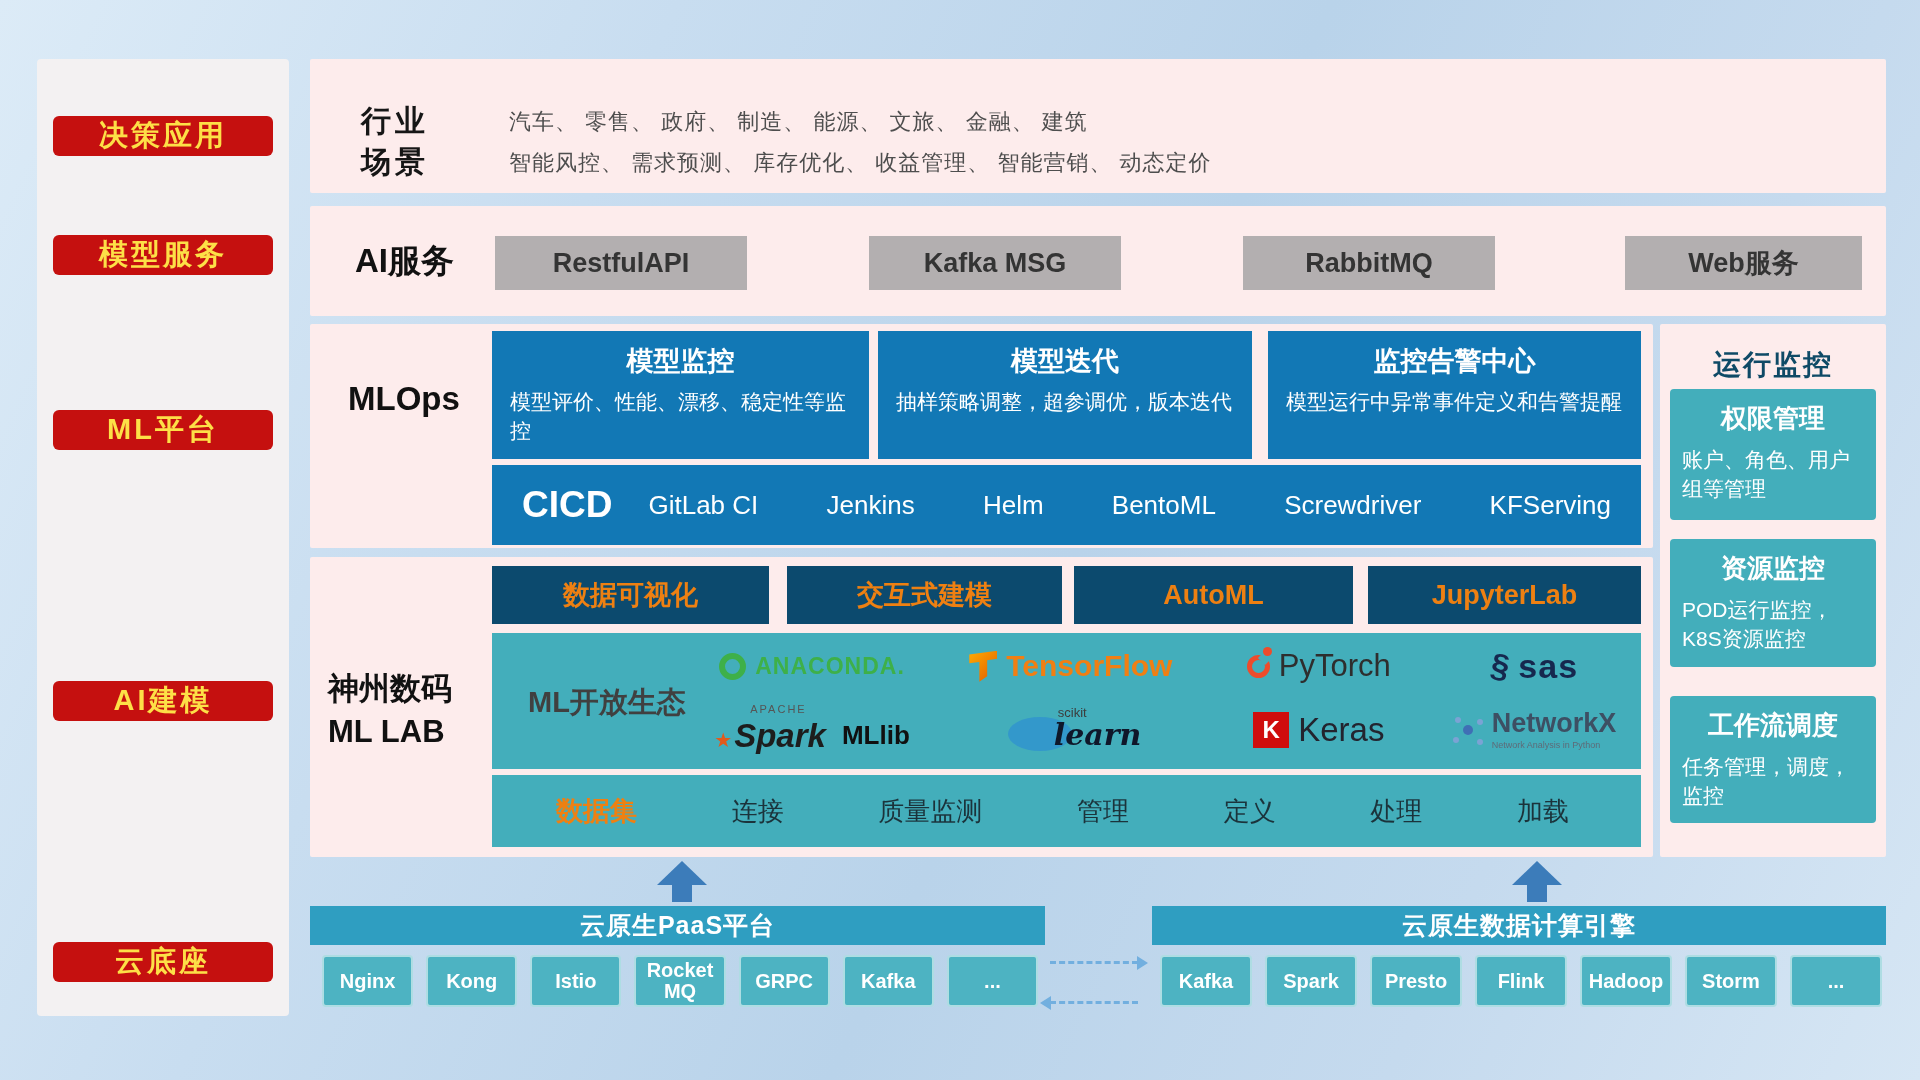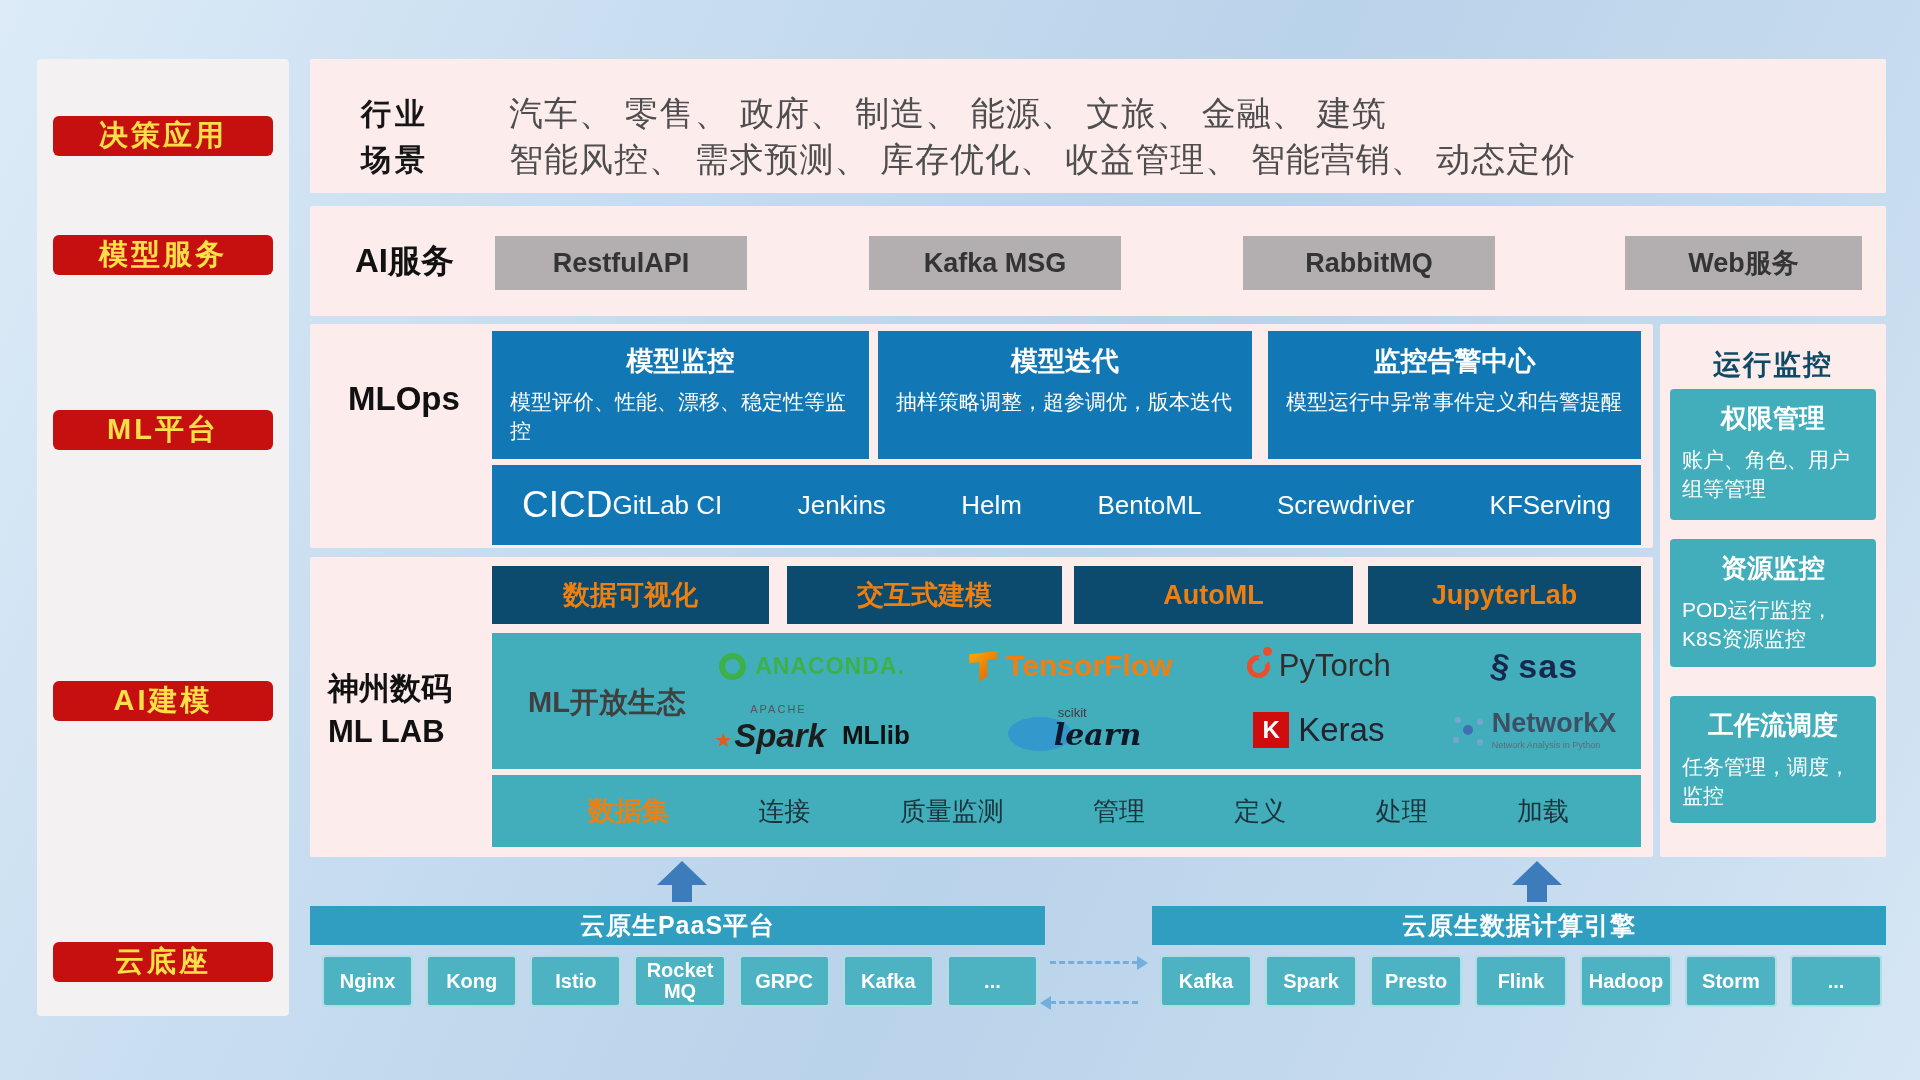--- a/index.html
+++ b/index.html
@@ -18,38 +18,38 @@
               color: #fde047; font-size: 29px; font-weight: bold; letter-spacing: 3px;
               display: flex; align-items: center; justify-content: center; border-radius: 6px; }
 
   .panel { position: absolute; background: #fdecec; border-radius: 2px; }
 
   
   #industry { left: 310px; top: 59px; width: 1576px; height: 134px; padding: 10px 20px 10px 51px;
               display: flex; flex-direction: column; justify-content: flex-end; }
   .ind-row { display: flex; align-items: center; }
   .ind-label { width: 148px; font-size: 30px; font-weight: bold; color: #161616; letter-spacing: 4px; }
-  .ind-text { font-size: 34px; color: #4e4e4e; letter-spacing: 1px; }
+  .ind-text { font-size: 22px; color: #4e4e4e; letter-spacing: 1px; }
 
   
   #ai-panel { left: 310px; top: 206px; width: 1576px; height: 110px; }
   .ai-label { position: absolute; left: 45px; top: 50%; transform: translateY(-50%);
               font-size: 33px; font-weight: bold; color: #111; }
   .gray-btn { position: absolute; top: 30px; height: 54px; background: #b3afb0; color: #343434;
               font-weight: bold; font-size: 27px; display: flex; align-items: center; justify-content: center; }
 
   
   #mlops { left: 310px; top: 324px; width: 1343px; height: 224px; }
   .mlops-label { position: absolute; left: 38px; top: 56px; font-size: 33px; font-weight: bold; color: #111; }
   .blue-card { position: absolute; top: 7px; height: 128px; background: #1278b5; color: #fff; padding: 12px 18px 0; }
   .blue-card h3 { font-size: 27px; font-weight: bold; text-align: center; margin-bottom: 9px; }
   .blue-card p { font-size: 21px; line-height: 1.38; }
   .cicd-bar { position: absolute; left: 182px; top: 141px; width: 1149px; height: 80px; background: #1278b5;
               color: #fff; display: flex; align-items: center; padding: 0 30px; }
-  .cicd-title { font-size: 37px; font-weight: normal; }
+  .cicd-title { font-size: 37px; font-weight: bold; margin-right: 36px; }
   .cicd-items { flex: 1; display: flex; justify-content: space-between; align-items: center; }
   .cicd-item { font-size: 26px; }
 
   
   #mllab { left: 310px; top: 557px; width: 1343px; height: 300px; }
   .mllab-label { position: absolute; left: 18px; top: 110px; width: 162px; font-size: 31px;
                  font-weight: bold; color: #111; line-height: 1.4; }
   .tool-btn { position: absolute; top: 9px; height: 58px; background: #0c4a6e; color: #ee8012;
               font-weight: bold; font-size: 27px; display: flex; align-items: center; justify-content: center; }
   .eco-box { position: absolute; left: 182px; top: 76px; width: 1149px; height: 136px; background: #43aebb; }
@@ -96,21 +96,21 @@
   .nx-icon::before { content: ""; position: absolute; width: 10px; height: 10px; border-radius: 50%;
                      background: #3f6fb5; left: 10px; top: 10px;
                      box-shadow: -10px -10px 0 -2px #7ba3d4, 12px -8px 0 -2px #7ba3d4,
                                  -12px 10px 0 -2px #7ba3d4, 12px 12px 0 -2px #7ba3d4; }
   .nx-textwrap { display: flex; flex-direction: column; line-height: 1; }
   .nx-text { font-size: 27px; font-weight: bold; color: #3d4f63; }
   .nx-sub { font-size: 9px; color: #5e6b78; margin-top: 4px; }
 
   .dataset-bar { position: absolute; left: 182px; top: 218px; width: 1149px; height: 72px; background: #43aebb;
                  display: flex; align-items: center; justify-content: space-between; padding: 0 72px 0 64px; }
-  .dataset-label { font-size: 27px; font-weight: bold; color: #ee8012; margin-left: 32px; }
+  .dataset-label { font-size: 27px; font-weight: bold; color: #ee8012; }
   .dataset-item { font-size: 26px; color: #1b333b; font-weight: 500; }
 
   
   #monitor { left: 1660px; top: 324px; width: 226px; height: 533px; }
   .monitor-title { position: absolute; top: 22px; width: 100%; text-align: center; font-size: 28px;
                    font-weight: bold; color: #0e4a66; letter-spacing: 2px; }
   .mon-card { position: absolute; left: 10px; width: 206px; background: #43aebb; border-radius: 4px;
               color: #fff; padding: 12px 12px 8px; }
   .mon-card h4 { text-align: center; font-size: 26px; font-weight: bold; margin-bottom: 9px; }
   .mon-card p { font-size: 21px; line-height: 1.4; }

